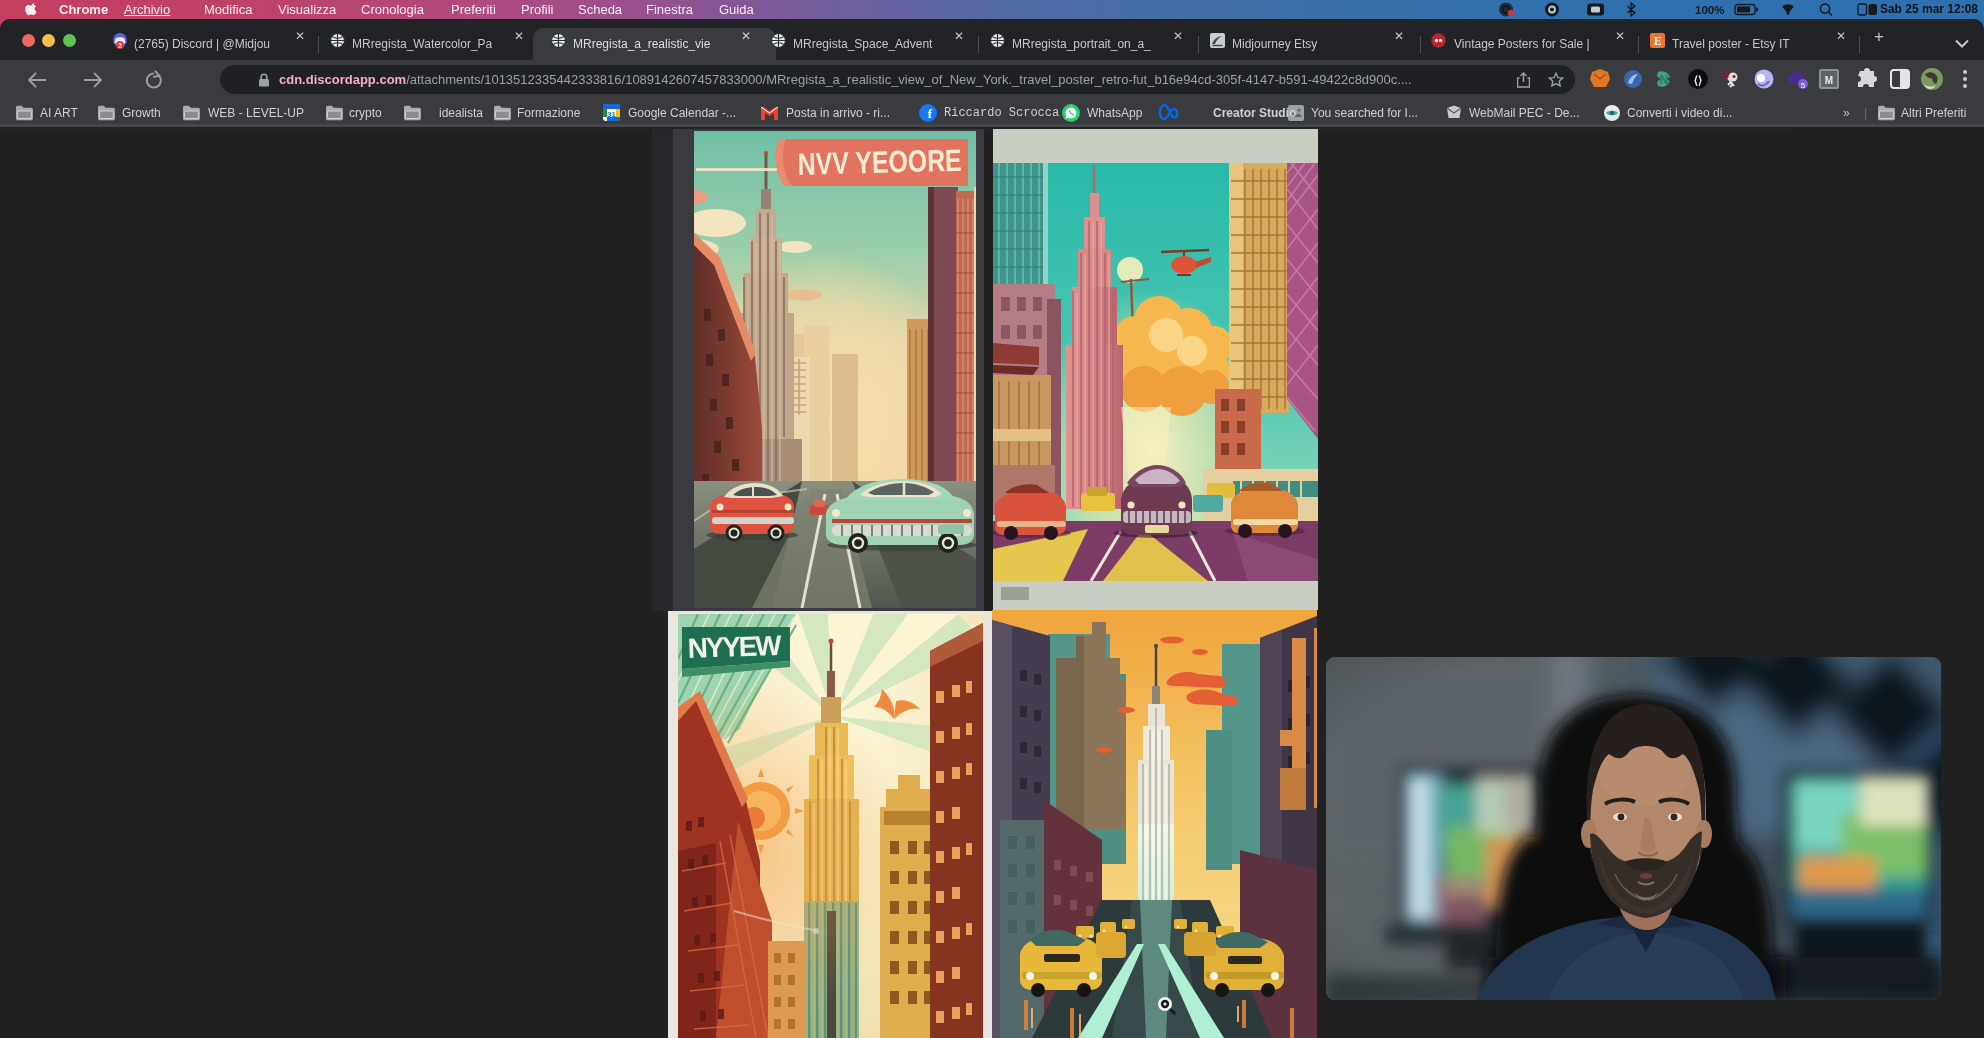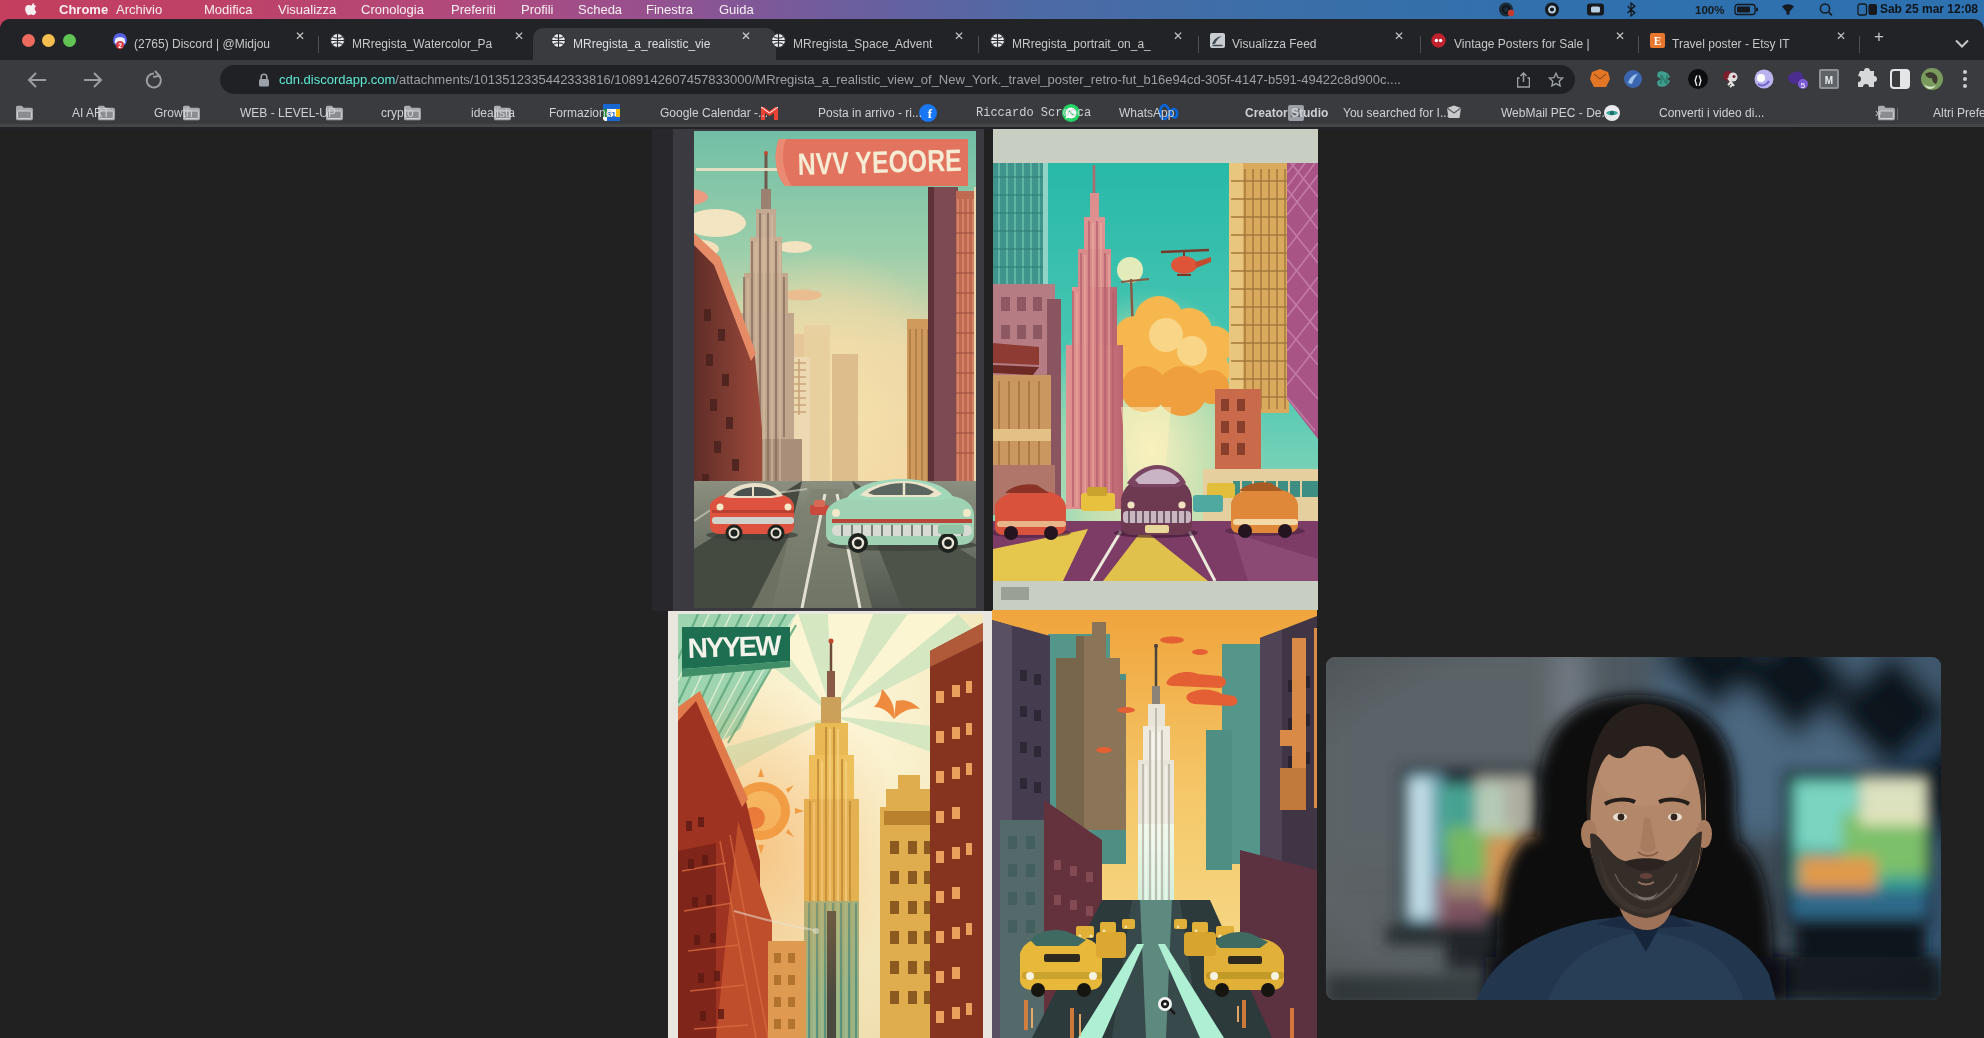--- a/index.html
+++ b/index.html
@@ -14,34 +14,34 @@
   
   #window { position:absolute; left:0; top:19px; width:1796px; height:1019px; background:#222326; border-radius:10px 10px 0 0; }
   #tabbar { position:absolute; left:0; top:0; width:1984px; height:41px; background:#222326; border-radius:10px 10px 0 0; }
   .tl { position:absolute; top:15px; width:13px; height:13px; border-radius:50%; }
   .tab { position:absolute; top:10px; height:31px; color:#c6c7c9; font-size:12px; }
   .tab .ttl { position:absolute; top:8px; white-space:nowrap; overflow:hidden; }
   .tsep { position:absolute; top:17px; width:1px; height:17px; background:#4e4f52; }
   #toolbar { position:absolute; left:0; top:41px; width:1984px; height:39px; background:#3a3b3f; }
   #urlpill { position:absolute; left:220px; top:5px; width:1355px; height:29px; background:#202124; border-radius:15px; }
   #urltext { position:absolute; left:59px; top:7px; font-size:13px; color:#9aa0a6; white-space:nowrap; width:1240px; overflow:hidden; }
-  #urltext b { color:#5eead4; font-weight:normal; }
+  #urltext b { color:#f9a8d4; font-weight:bold; }
   #bookbar { position:absolute; left:0; top:80px; width:1984px; height:28px; background:#3a3b3f; border-bottom:3px solid #454648; }
-  .bk { position:absolute; top:7px; font-size:12px; color:#cfd0d2; white-space:nowrap;margin-left:32px; }
+  .bk { position:absolute; top:7px; font-size:12px; color:#cfd0d2; white-space:nowrap; }
   
   #content { position:absolute; left:0; top:111px; width:1984px; height:908px; background:#212122; }
 </style>
 </head>
 <body>
 <div id="menubar">
   <svg class="mi" style="left:25px;top:3px" width="12" height="14" viewBox="0 0 13 15">
       <path fill="#f7eef1" d="M9.3 0c.1.9-.3 1.8-.8 2.4-.6.7-1.5 1.2-2.4 1.1-.1-.9.4-1.8.9-2.4C7.6.4 8.5 0 9.3 0zM12.3 11c-.4.9-.6 1.3-1.1 2-.7 1.1-1.7 2.4-3 2.4-1.1 0-1.4-.7-2.9-.7s-1.9.7-3 .7C1.1 15.4.2 14.2-.5 13.1-2.4 10-2.6 6.3-1.4 4.4-.6 3.1.8 2.3 2.1 2.3c1.3 0 2.2.7 3.3.7 1.1 0 1.7-.7 3.3-.7 1.1 0 2.3.6 3.2 1.7-2.8 1.5-2.3 5.5.4 7z" transform="translate(2,0) scale(0.85)"></path>
     </svg>
   <span class="mi" style="left:59px;font-weight:bold;">Chrome</span>
-  <span class="mi" style="left:116px;">Archivio</span>
+  <span class="mi" style="left:124px;text-decoration:underline;">Archivio</span>
   <span class="mi" style="left:204px;">Modifica</span>
   <span class="mi" style="left:278px;">Visualizza</span>
   <span class="mi" style="left:361px;">Cronologia</span>
   <span class="mi" style="left:451px;">Preferiti</span>
   <span class="mi" style="left:521px;">Profili</span>
   <span class="mi" style="left:578px;">Scheda</span>
   <span class="mi" style="left:646px;">Finestra</span>
   <span class="mi" style="left:719px;">Guida</span>
   <span class="mi" id="mb-right" style="right:6px; font-size:12px; font-weight:600;text-align:right;">Sab 25 mar 12:08</span>
   <svg class="mi" style="left:1492px;top:2px" width="390" height="15" viewBox="0 0 390 15">
@@ -130,21 +130,21 @@
       </div>
     <div class="tab tx" style="left:1173px;top:10px;">✕</div>
     <div class="tsep" style="left:1198px;"></div>
 
     <svg class="abs" style="left:1210px;top:14px" width="15" height="15" viewBox="0 0 15 15">
         <rect width="15" height="15" rx="2" fill="#c9ccd0"></rect>
         <path d="M2 11c3-6 5-7 10-8-4 2.5-6 4.5-7 8z" fill="#3c4854"></path>
         <path d="M2.5 12.5h10" stroke="#3c4854" stroke-width="1.4"></path>
       </svg>
     <div class="tab" style="left:1232px;">
-        <span class="ttl" style="width:120px;">Visualizza Feed</span>
+        <span class="ttl" style="width:120px;">Midjourney Etsy</span>
       </div>
     <div class="tab tx" style="left:1394px;top:10px;">✕</div>
     <div class="tsep" style="left:1420px;"></div>
 
     <svg class="abs" style="left:1431px;top:14px" width="15" height="15" viewBox="0 0 15 15">
         <circle cx="7.5" cy="7.5" r="7.2" fill="#c2212e"></circle>
         <circle cx="5.4" cy="7.5" r="1.7" fill="#fff"></circle>
         <circle cx="9.6" cy="7.5" r="1.7" fill="#fff"></circle>
       </svg>
     <div class="tab" style="left:1454px;">

